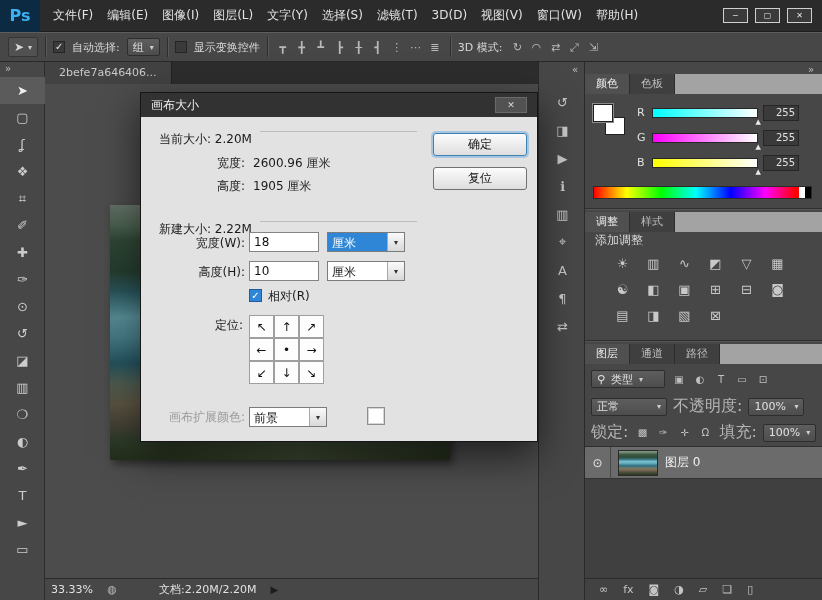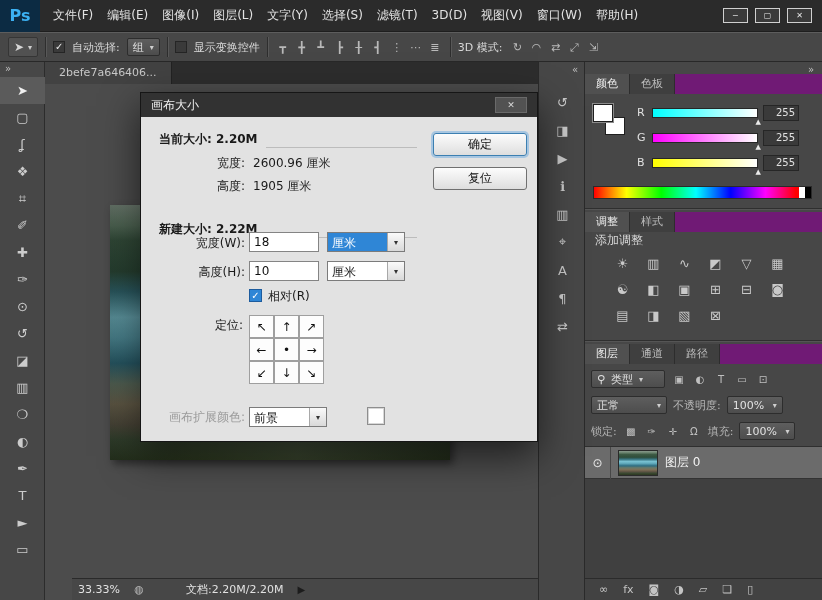--- a/index.html
+++ b/index.html
@@ -53,38 +53,38 @@
   .canvas { position:absolute; left:0; top:22px; right:0; bottom:22px; overflow:hidden; background:#4c4c4c; }
   .photo { position:absolute; left:65px; top:121px; width:340px; height:255px;
            box-shadow:3px 4px 8px rgba(0,0,0,.45);
            background:
              linear-gradient(90deg, rgba(15,25,20,.35), rgba(0,0,0,0) 25%, rgba(255,255,255,.06) 55%, rgba(15,20,15,.3) 100%),
              linear-gradient(180deg,
                #8a9a8c 0%, #66806a 8%, #3d5a44 14%, #2f4d3a 26%,
                #35707c 34%, #79c2d2 44%, #5fa8ba 52%, #2f6d80 62%,
                #6a7a6a 70%, #7d6f57 78%, #5e5444 86%, #3c4a33 92%, #2c381f 100%); }
   .statusbar { position:absolute; left:0; bottom:0; right:0; height:22px; background:#474747;
-               border-top:1px solid #2a2a2a; display:flex; align-items:center; font-size:11px; color:#dcdcdc;margin-left:27px; }
+               border-top:1px solid #2a2a2a; display:flex; align-items:center; font-size:11px; color:#dcdcdc; }
   .zoom-field { margin-left:6px; width:52px; color:#e2e2e2; }
   .status-icon { width:18px; text-align:center; color:#bdbdbd; font-size:11px; }
   .status-text { margin-left:38px; color:#e2e2e2; }
   .status-arrow { margin-left:14px; color:#1c1c1c; font-size:10px; }
 
   
   .dockstrip { position:absolute; left:538px; top:62px; width:47px; bottom:0; background:#474747;
                border-left:1px solid #2a2a2a; border-right:1px solid #2a2a2a; }
   .strip-collapse { position:absolute; top:2px; right:6px; font-size:10px; color:#bfbfbf; }
   .strip-icons { position:absolute; top:26px; left:0; width:47px; display:flex; flex-direction:column; }
   .strip-icons .strip-icon { width:47px; height:28px; display:flex; align-items:center; justify-content:center;
                              color:#c7c7c7; font-size:13px; }
 
   
   .dock { position:absolute; left:585px; top:62px; width:237px; bottom:0; background:#474747; }
   .dock-chevron { position:absolute; top:2px; right:8px; font-size:10px; color:#bfbfbf; z-index:2; }
-  .tabbar { position:absolute; left:0; right:0; height:20px; background:#701a75; display:flex; align-items:flex-start; }
+  .tabbar { position:absolute; left:0; right:0; height:20px; background:#a3a3a3; display:flex; align-items:flex-start; }
   .ptab { padding:0 11px; line-height:20px; font-size:11px; color:#bdbdbd; background:#3f3f3f;
           border-right:1px solid #2d2d2d; white-space:nowrap; }
   .ptab.active { background:#505050; color:#ededed; }
 
   .swatch-area { position:absolute; left:8px; top:42px; width:40px; height:38px; }
   .bg-swatch { position:absolute; left:12px; top:13px; width:20px; height:18px; background:#ffffff;
                border:1px solid #1f1f1f; }
   .fg-swatch { position:absolute; left:0; top:0; width:20px; height:18px; background:#ffffff;
                border:1px solid #1f1f1f; box-shadow:0 0 0 1px #8a8a8a; }
   .chan-rows { position:absolute; left:52px; top:38px; }
@@ -102,21 +102,21 @@
   .spec-white { position:absolute; right:6px; top:0; bottom:0; width:6px; background:#fff; }
   .spec-black { position:absolute; right:0; top:0; bottom:0; width:6px; background:#000; }
   .hsep { position:absolute; left:0; right:0; height:1px; background:#2f2f2f; box-shadow:0 1px 0 #555; }
 
   .add-label { position:absolute; left:10px; top:170px; font-size:12px; color:#d8d8d8; }
   .adj-grid { position:absolute; left:22px; top:188px; width:192px; display:flex; flex-wrap:wrap; }
   .adj-grid .adj-icon { width:31px; height:26px; display:flex; align-items:center; justify-content:center;
                         color:#c9c9c9; font-size:13px; }
 
   .lp-row { position:absolute; left:6px; right:6px; display:flex; align-items:center; gap:6px; }
-  .lp-label { font-size:11px; color:#b5b5b5; white-space:nowrap; }
+  .lp-label { font-size:16px; color:#b5b5b5; white-space:nowrap; }
   .lp-icons { display:flex; gap:5px; }
   .lp-icons .lp-icon { width:16px; height:16px; display:flex; align-items:center; justify-content:center;
                        color:#c0c0c0; font-size:10px; }
   .layer-list { position:absolute; left:0; right:0; top:384px; bottom:22px; background:#404040;
                 border-top:1px solid #2f2f2f; }
   .layer-row { height:32px; background:#6b6b6b; border-bottom:1px solid #333; display:flex; align-items:center; }
   .eye-cell { width:26px; height:32px; border-right:1px solid #474747; display:flex; align-items:center;
               justify-content:center; color:#e8e8e8; font-size:12px; }
   .layer-thumb { width:40px; height:26px; margin:0 7px; border:1px solid #2a2a2a;
                  background:
@@ -130,21 +130,21 @@
   .layers-bottom .lp-bottom-icon { color:#c4c4c4; font-size:11px; }
 
   
   .dialog { position:absolute; left:140px; top:75px; width:398px; height:350px; background:#e2e2e2;
             border:1px solid #161616; box-shadow:0 14px 36px rgba(0,0,0,.6); z-index:10; color:#1a1a1a;margin-top:17px; }
   .dlg-title { height:24px; background:#323232; color:#efefef; display:flex; align-items:center;
                padding:0 10px; font-size:12px; }
   .dlg-close { margin-left:auto; width:32px; height:16px; background:#525252; border:1px solid #6a6a6a;
                color:#d8d8d8; font-size:9px; display:flex; align-items:center; justify-content:center; }
   .dlg-body { position:relative; height:324px; font-size:12px; }
-  .grp-head { position:absolute; display:flex; align-items:flex-end; width:258px;font-weight:bold; }
+  .grp-head { position:absolute; display:flex; align-items:flex-start; width:258px; }
   .grp-head .rule { flex:1; height:1px; background:#bcbcbc; margin-left:8px; }
   .dlg-label { position:absolute; width:86px; text-align:right; color:#1a1a1a; white-space:nowrap; }
   .dlg-value { position:absolute; color:#1a1a1a; white-space:nowrap; }
   .dlg-input { position:absolute; width:70px; height:20px; border:1px solid #848484; background:#fff;
                font-size:12px; padding:0 4px; font-family:"DejaVu Sans","Liberation Sans",sans-serif; color:#111; }
   .dd-unit { position:absolute; width:78px; height:20px; border:1px solid #7b7b7b; background:#fff; display:flex; }
   .dd-unit .face { flex:1; font-size:12px; padding:2px 4px; color:#111; white-space:nowrap; overflow:hidden; }
   .dd-unit .face.sel { background:#2f86d6; color:#fff; }
   .dd-unit .dd-btn { width:17px; background:linear-gradient(#fafafa,#d9d9d9); border-left:1px solid #a8a8a8;
                      display:flex; align-items:center; justify-content:center; font-size:8px; color:#333; }

